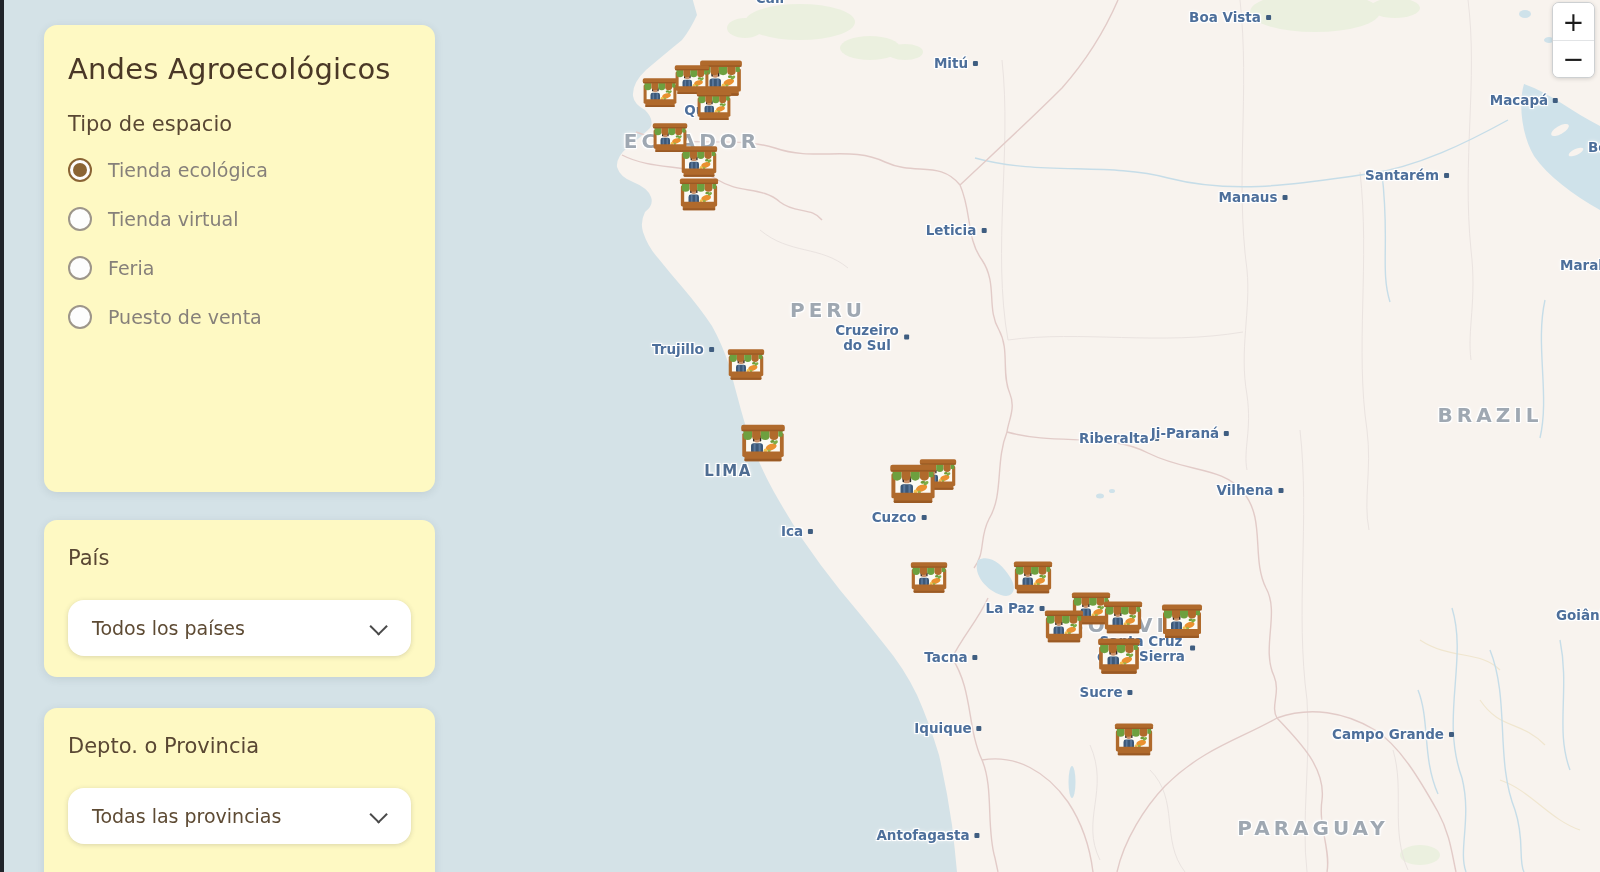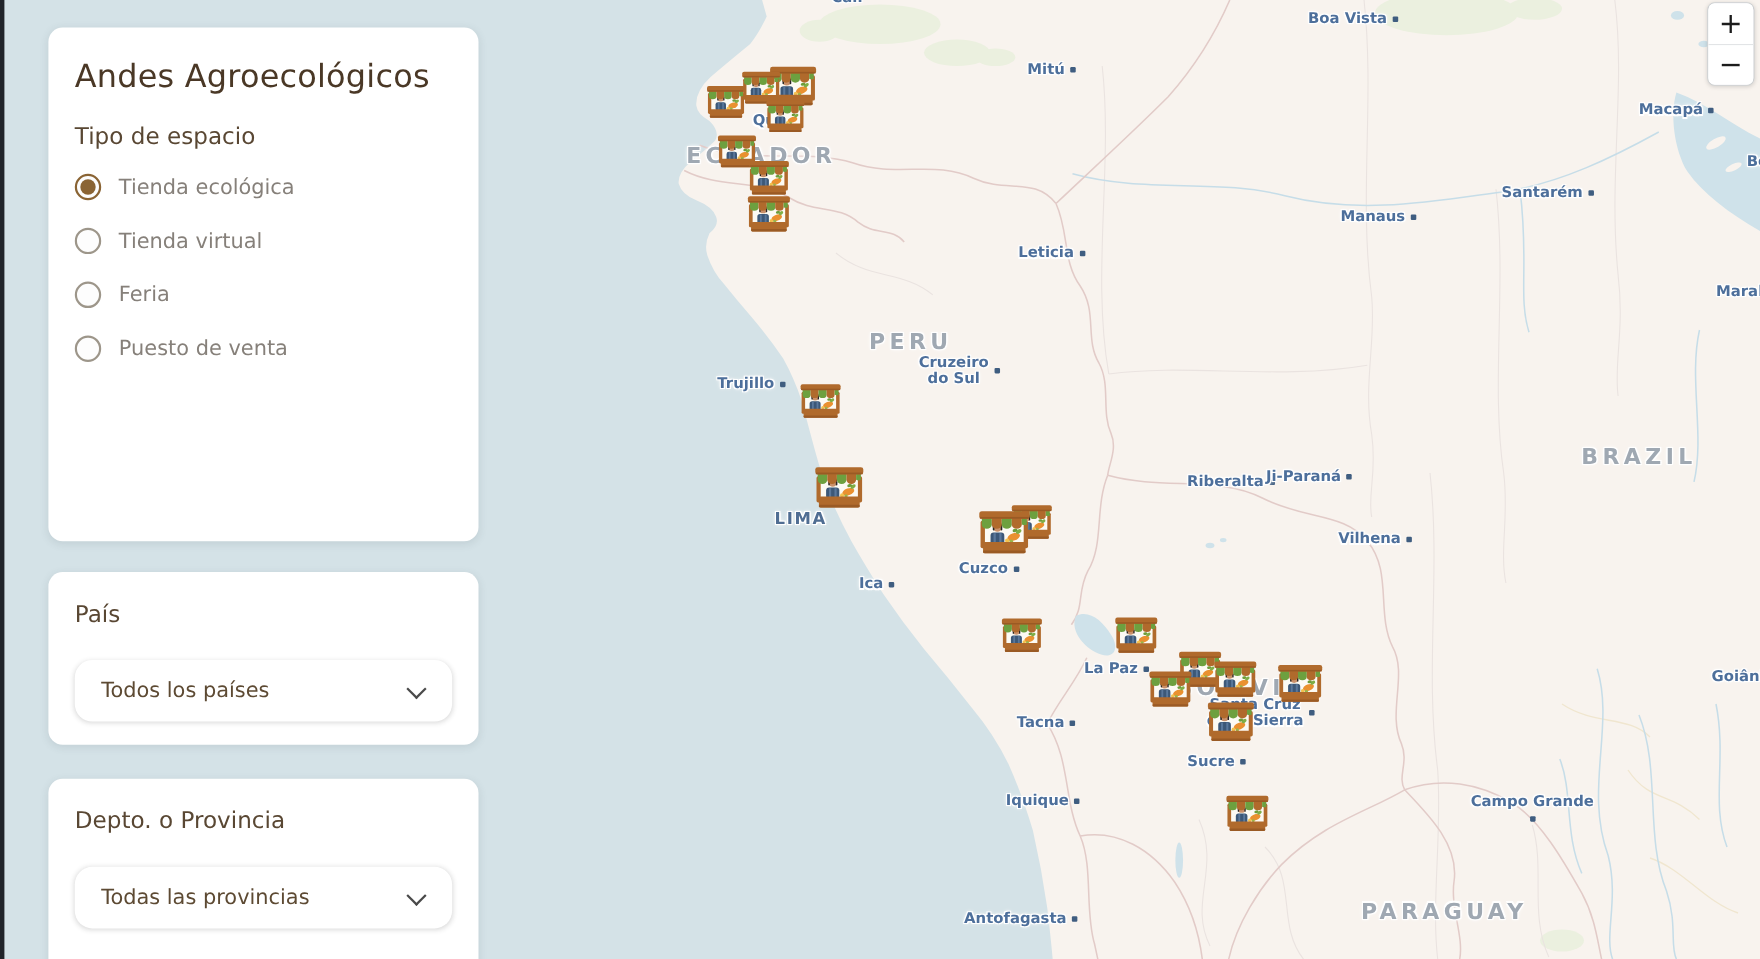--- a/index.html
+++ b/index.html
@@ -24,21 +24,21 @@
   .stall-marker{position:absolute;pointer-events:auto;cursor:pointer;}
 
   
   .zoom-ctl{position:absolute;left:1552px;top:2px;width:41px;z-index:5;background:#fff;
     border:1px solid #cdd0d2;border-radius:7px;overflow:hidden;box-shadow:0 1px 4px rgba(0,0,0,.15);}
   .zoom-ctl button{display:block;width:100%;height:37px;background:#fff;border:none;cursor:pointer;
     font-size:26px;line-height:26px;color:#1c1c1c;font-family:inherit;padding:0;}
   .zoom-ctl button + button{border-top:1px solid #e2e4e6;}
 
   
-  .panel{position:absolute;left:44px;width:391px;background:#ffffff;border-radius:13px;
+  .panel{position:absolute;left:44px;width:391px;background:#fef9c3;border-radius:13px;
     box-shadow:0 2px 8px rgba(60,70,80,.12);z-index:10;box-sizing:border-box;padding:0 24px;}
   .panel-1{top:25px;height:467px;}
   .panel-2{top:520px;height:157px;}
   .panel-3{top:708px;height:200px;}
   .side-title{font-size:29px;color:#4a3826;margin:27px 0 0 0;font-weight:500;letter-spacing:.2px;}
   .side-heading{font-size:21px;color:#594733;margin:26px 0 0 0;font-weight:500;}
   .radio-list{margin-top:10px;}
   .radio-row{display:flex;align-items:center;gap:16px;margin:19px 0;cursor:pointer;}
   .radio-circle{flex:0 0 auto;width:24px;height:24px;border-radius:50%;border:2px solid #9d968a;background:#fdfdfd;box-sizing:border-box;position:relative;}
   .radio-row.selected .radio-circle{border-color:#8a6434;}
@@ -252,21 +252,21 @@
           <span class="dot"></span>
         </div>
         <div class="map-label city-label" style="left: 1106px; top: 692px;">
           <span>Sucre</span>
           <span class="dot"></span>
         </div>
         <div class="map-label city-label" style="left: 948px; top: 728px;">
           <span>Iquique</span>
           <span class="dot"></span>
         </div>
-        <div class="map-label city-label" style="left: 1393px; top: 734px; flex-direction: column;">
+        <div class="map-label city-label" style="left: 1393px; top: 734px;">
           <span>Campo Grande</span>
           <span class="dot"></span>
         </div>
         <div class="map-label city-label" style="left: 928px; top: 835px;">
           <span>Antofagasta</span>
           <span class="dot"></span>
         </div>
         <div class="map-label city-label left" style="left: 1556px; top: 615px;">
           <span>Goiânia</span>
         </div>

